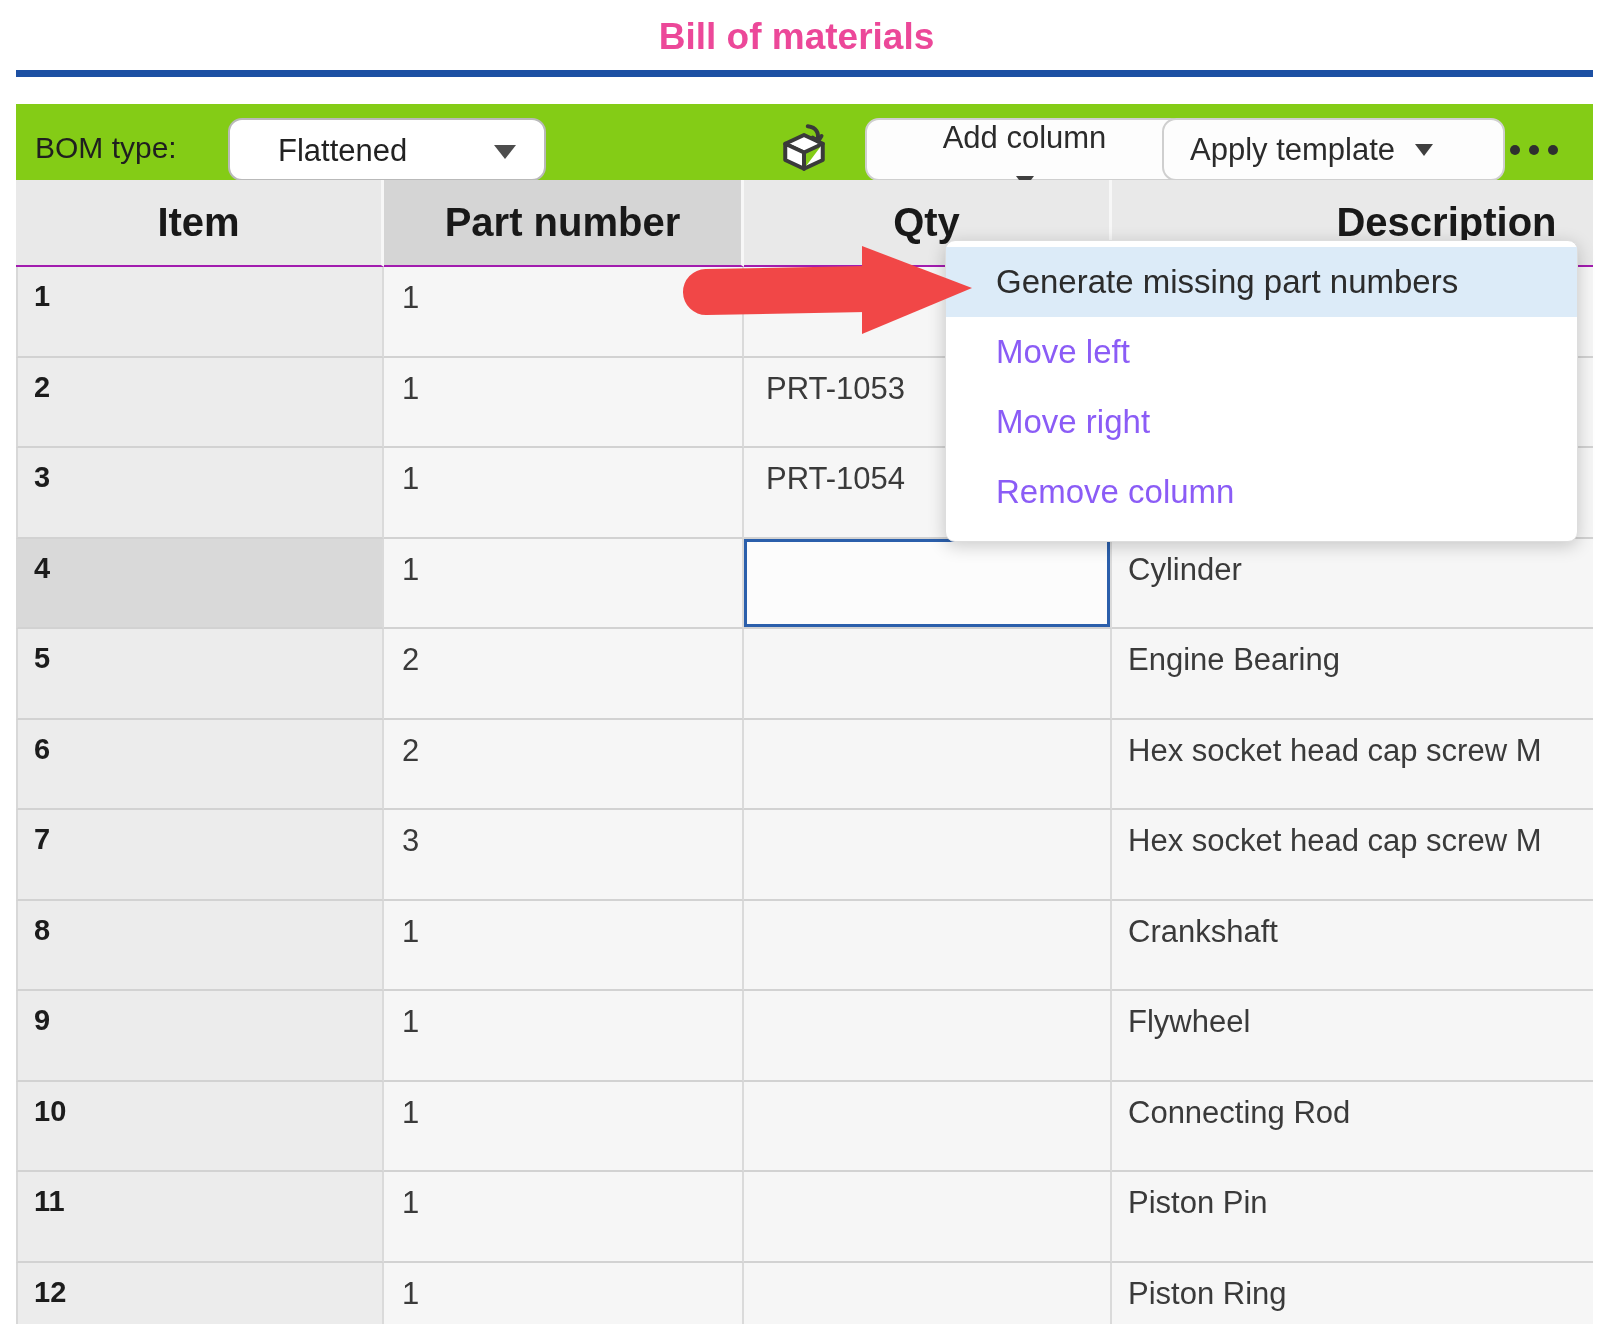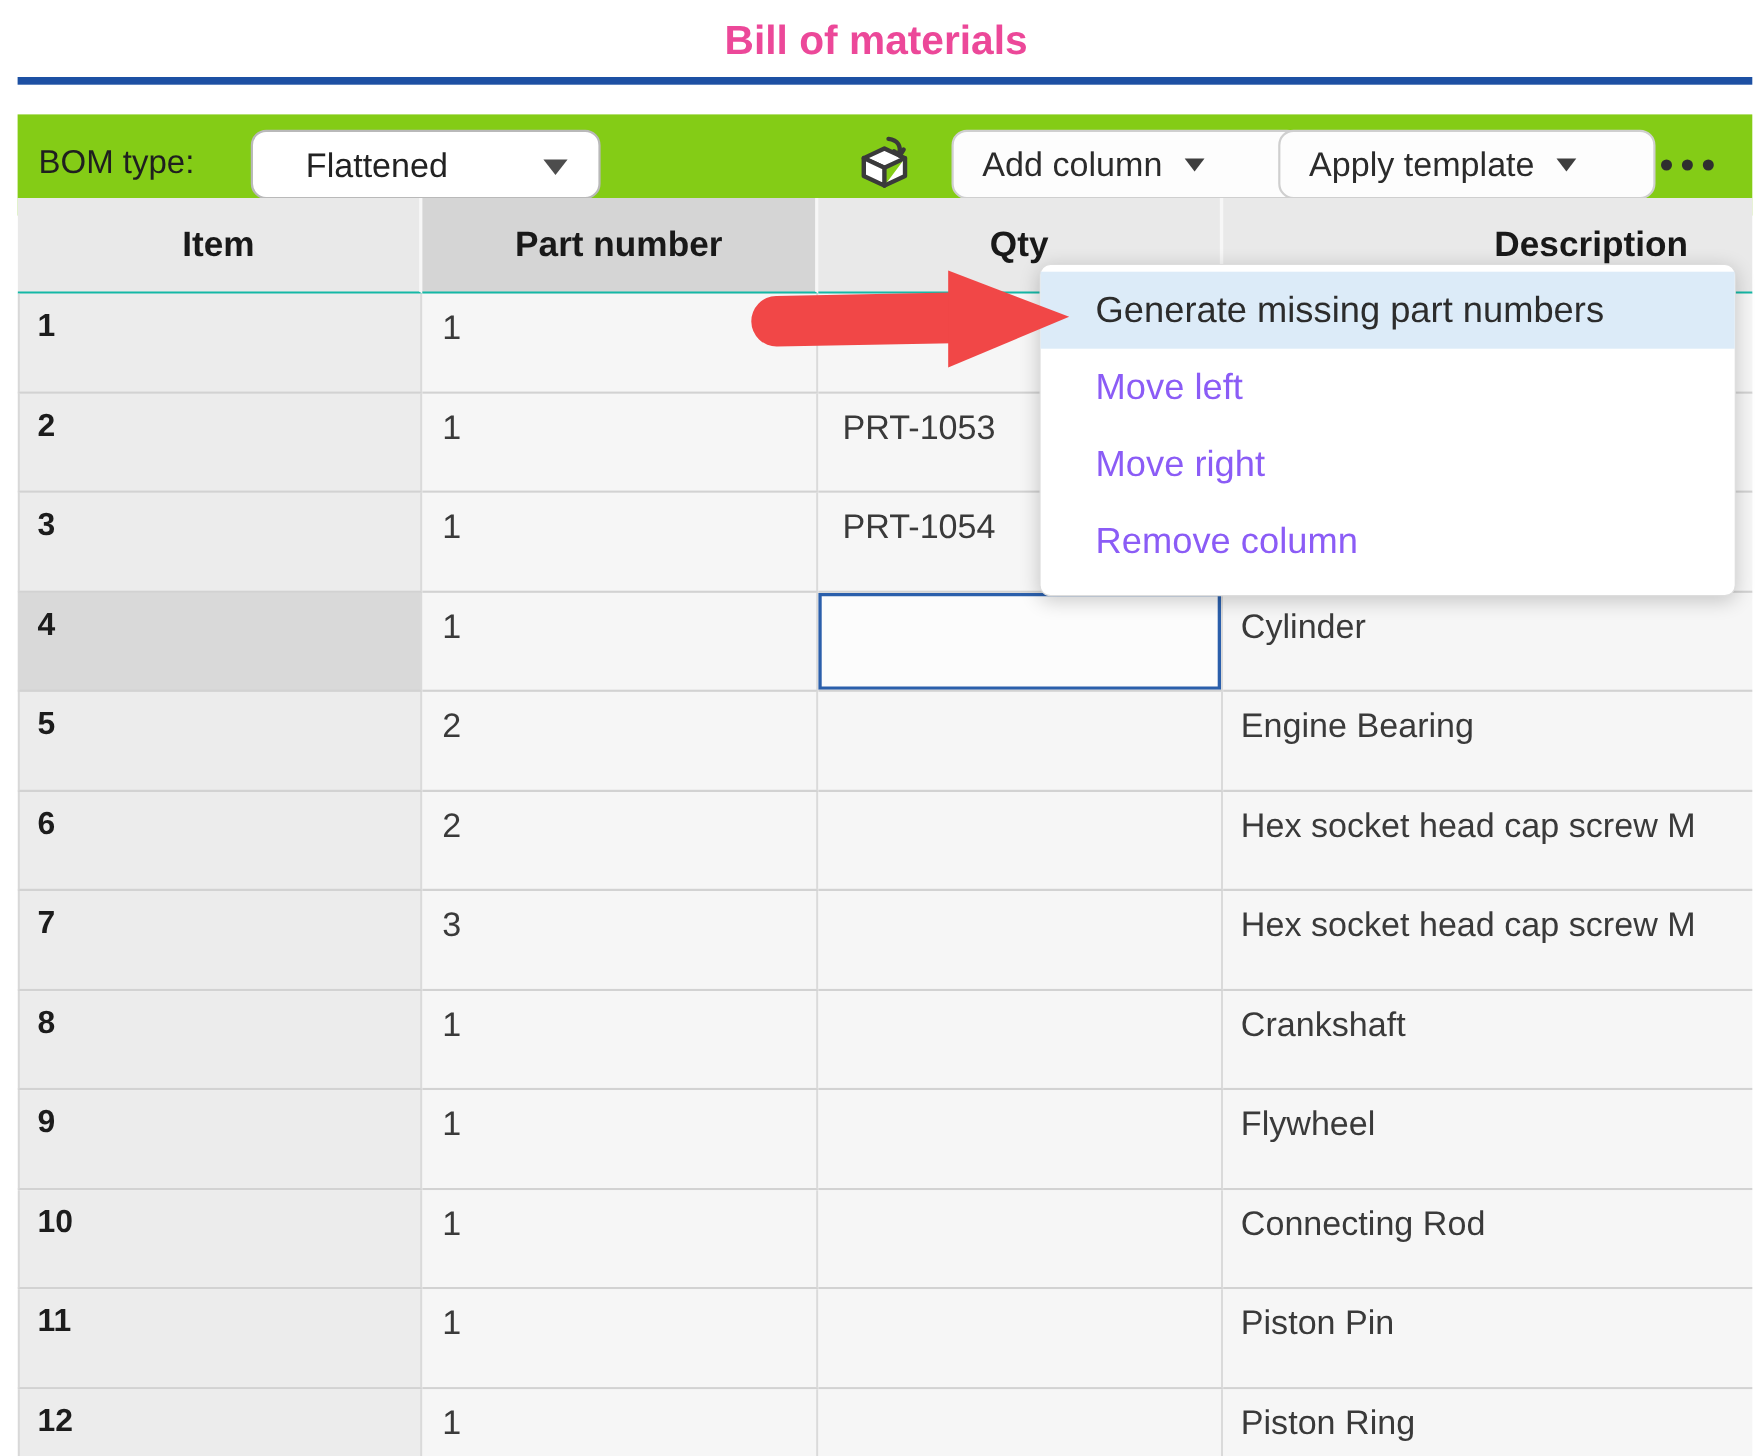--- a/index.html
+++ b/index.html
@@ -17,32 +17,32 @@
   .select{position:absolute;left:212px;top:14px;width:318px;height:63px;background:#fff;
           border:2px solid #b9b9b9;border-radius:14px;box-sizing:border-box;cursor:default;}
   .select .val{position:absolute;left:48px;top:13px;font-size:31px;color:#222;}
   .caret{width:0;height:0;border-left:11px solid transparent;border-right:11px solid transparent;
          border-top:14px solid #4d4d4d;}
   .select .caret{position:absolute;right:28px;top:25px;}
   .btn{position:absolute;top:14px;height:63px;background:#fdfdfd;border:2px solid #cfcfcf;
        border-radius:14px;box-sizing:border-box;font-size:31px;color:#2b2b2b;
        display:flex;align-items:center;padding:0 26px;gap:20px;font-family:inherit;}
   .btn .caret{border-left-width:9px;border-right-width:9px;border-top-width:12px;border-top-color:#3f3f3f;}
-  .btn-add{left:849px;width:319px;}
+  .btn-add{left:849px;width:319px;flex-direction:column;}
   .btn-apply{left:1146px;width:343px;}
   .dots{position:absolute;left:1494px;top:41px;display:flex;gap:9px;}
   .dots i{width:10px;height:10px;border-radius:50%;background:#2f2f2f;display:block;}
   .boxicon{position:absolute;left:758px;top:16px;width:60px;height:60px;}
 
   
   .tableclip{position:absolute;left:16px;top:180px;width:1577px;height:1144px;overflow:hidden;background:#fff;}
   .thead,.trow{display:grid;grid-template-columns:368px 360px 368px 672px;}
   .thead{height:87px;}
-  .th{background:#e9e9e9;border-right:3px solid #f7f7f7;border-bottom:2px solid #14b8a6;
-      display:flex;align-items:center;justify-content:center;font-weight:bold;font-size:32px;
+  .th{background:#e9e9e9;border-right:3px solid #f7f7f7;border-bottom:2px solid #a21caf;
+      display:flex;align-items:center;justify-content:center;font-weight:bold;font-size:40px;
       color:#191919;box-sizing:border-box;}
   .th.sel{background:#d5d5d5;}
   .trow{height:90.5px;}
   .td{box-sizing:border-box;border-right:2px solid #dadada;border-bottom:2px solid #d2d2d2;
       padding:13px 0 0 18px;font-size:31px;color:#3a3a3a;background:#f6f6f6;
       white-space:nowrap;overflow:hidden;}
   .td.item{background:#ececec;font-weight:bold;font-size:29px;color:#1c1c1c;
            border-left:2px solid #d8d8d8;padding-left:16px;}
   .td.item.selrow{background:#d9d9d9;}
   .td.part{padding-left:22px;}

